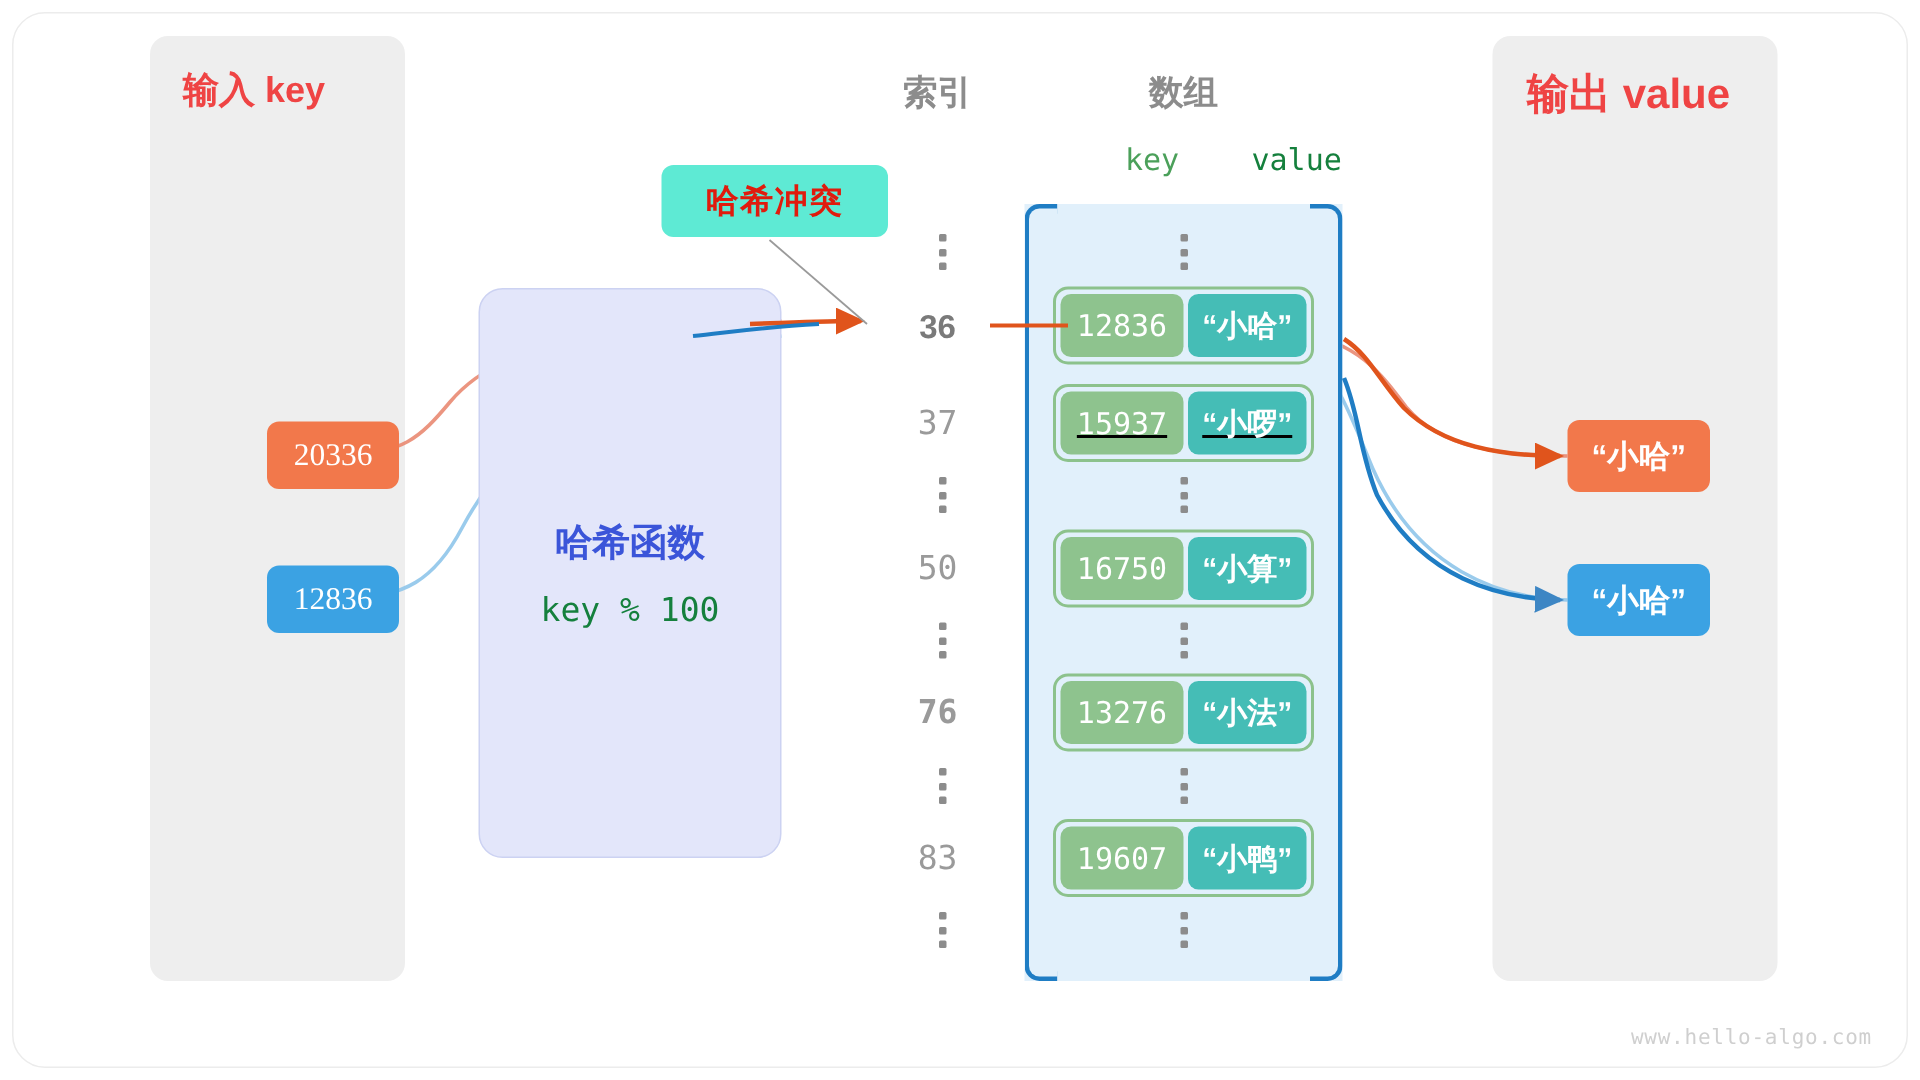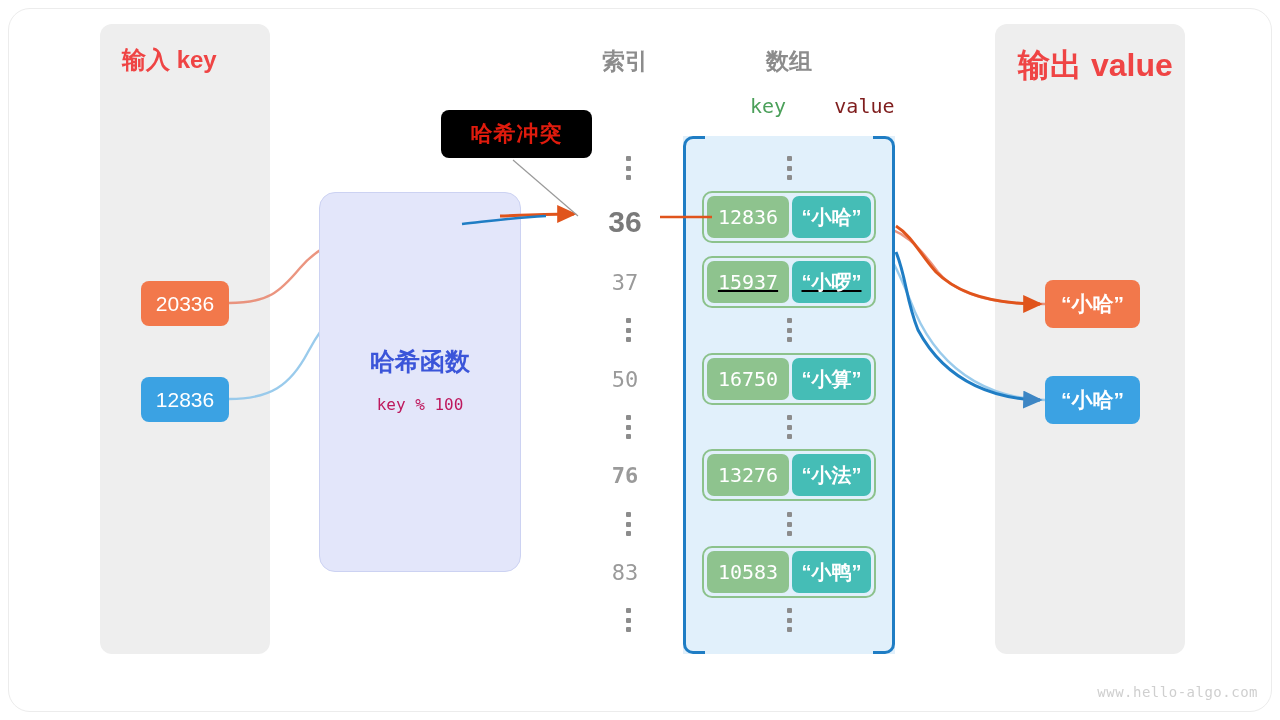--- a/index.html
+++ b/index.html
@@ -52,21 +52,21 @@
     white-space: nowrap;
     text-align: center;
   }
   .kv-head {
     position: absolute;
     font-family: "DejaVu Sans Mono", "Liberation Mono", monospace;
     font-size: 20px;
     white-space: nowrap;
   }
   .kv-head .k { color: #4ba05a; margin-left: 32px; }
-  .kv-head .v { color: #7f1d1d; }
+  .kv-head .v { color: #15803d; }
 
   
   #hashbox {
     position: absolute;
     left: 319px; top: 192px;
     width: 202px; height: 380px;
     background: #e3e6fa;
     border: 1px solid #ccd2f2;
     border-radius: 16px;
     box-sizing: border-box;
@@ -77,31 +77,31 @@
     left: 0; right: 0; top: 152px;
     text-align: center;
     color: #3b55d9;
     font-size: 25px;
     font-weight: bold;
   }
   #hashbox .hf-expr {
     position: absolute;
     left: 0; right: 0; top: 202px;
     text-align: center;
-    color: #be185d;
+    color: #15803d;
     font-family: "DejaVu Sans Mono", "Liberation Mono", monospace;
-    font-size: 16px;
+    font-size: 22px;
   }
 
   
   #collision {
     position: absolute;
     left: 441px; top: 110px;
     width: 151px; height: 48px;
-    background: #000000;
+    background: #5eead4;
     border-radius: 8px;
     z-index: 6;
     display: flex;
     align-items: center;
     justify-content: center;
   }
   #collision span {
     color: #e01b0d;
     font-weight: bold;
     font-size: 22px;
@@ -110,23 +110,24 @@
 
   
   .key-pill {
     position: absolute;
     width: 88px; height: 45px;
     border-radius: 8px;
     display: flex;
     align-items: center;
     justify-content: center;
     color: #ffffff;
-    font-family: Liberation Sans, sans-serif;
+    font-family: Liberation Serif, serif;
     font-size: 21px;
     z-index: 5;
+    margin-left: 37px;
   }
   .pill-orange { background: #f2784b; }
   .pill-blue   { background: #3ba2e3; }
 
   
   .out-pill {
     position: absolute;
     width: 95px; height: 48px;
     border-radius: 8px;
     display: flex;
@@ -145,21 +146,21 @@
     text-align: center;
     color: #9a9a9a;
     font-family: "DejaVu Sans Mono", "Liberation Mono", monospace;
     font-size: 22px;
     z-index: 4;
   }
   .idx.hl {
     color: #7a7a7a;
     font-weight: bold;
     font-family: "Liberation Sans", sans-serif;
-    font-size: 30px;
+    font-size: 22px;
   }
 
   
   .vdots {
     position: absolute;
     width: 18px;
     display: flex;
     flex-direction: column;
     align-items: center;
     justify-content: space-between;
@@ -244,21 +245,21 @@
     left: 0; top: 0;
     width: 1280px; height: 720px;
     pointer-events: none;
   }
   #curves-under { z-index: 1; }
   #curves-over  { z-index: 7; }
 
   
   #watermark {
     position: absolute;
-    right: 22px;
+    right: 32px;
     bottom: 20px;
     color: #cfcfcf;
     font-family: "DejaVu Sans Mono", "Liberation Mono", monospace;
     font-size: 14px;
     letter-spacing: 0.5px;
     z-index: 8;
     margin-top: 48px;
   }
 </style>
 </head>
@@ -375,32 +376,32 @@
     <div class="cell-val">“小法”</div>
   </div>
 
   <div class="vdots" style="left:780px; top:512px;">
       <i></i>
       <i></i>
       <i></i>
     </div>
 
   <div class="entry" style="top:546px;">
-    <div class="cell-key">10583</div>
+    <div class="cell-key">19607</div>
     <div class="cell-val">“小鸭”</div>
   </div>
 
   <div class="vdots" style="left:780px; top:608px;">
       <i></i>
       <i></i>
       <i></i>
     </div>
 
   <div class="panel" style="left:995px; top:24px; width:190px; height:630px;"></div>
-  <div class="panel-title" style="left:1018px; top:44px; font-size:32px;">输出 value</div>
+  <div class="panel-title" style="left:1018px; top:44px; font-size:28px;">输出 value</div>
 
   <div class="out-pill" style="left:1045px; top:280px; background:#f2784b;">“小哈”</div>
   <div class="out-pill" style="left:1045px; top:376px; background:#3ba2e3;">“小哈”</div>
 
   <svg class="layer" id="curves-over">
     <defs>
       <marker id="arrow-orange" markerWidth="7" markerHeight="7" refX="5.6" refY="3" orient="auto">
         <path d="M0,0 L6.5,3 L0,6 Z" fill="#e0541c"></path>
       </marker>
       <marker id="arrow-blue" markerWidth="7" markerHeight="7" refX="5.6" refY="3" orient="auto">

